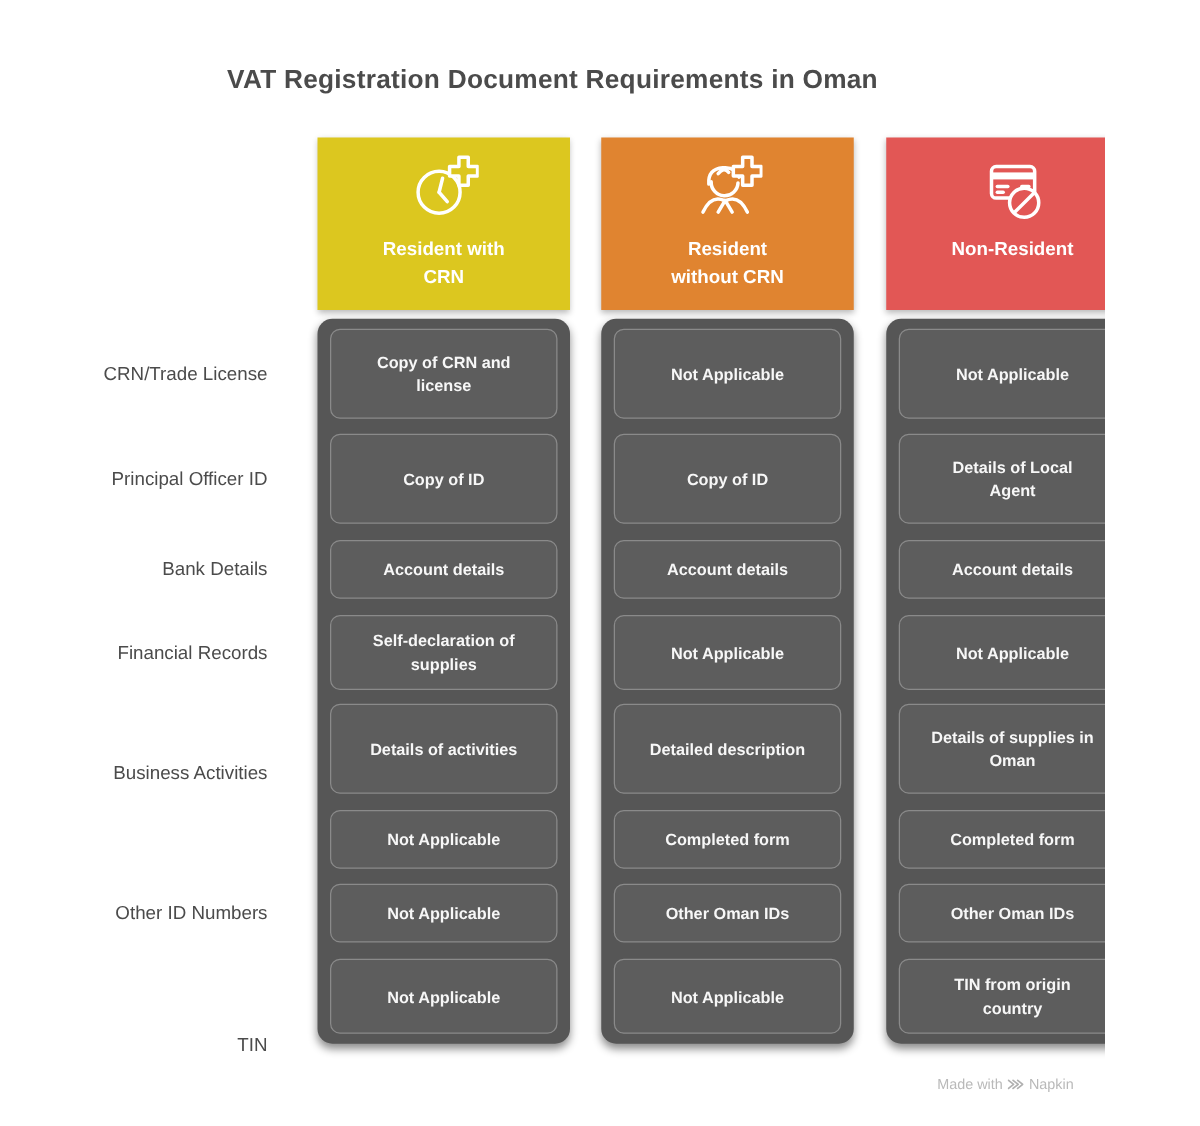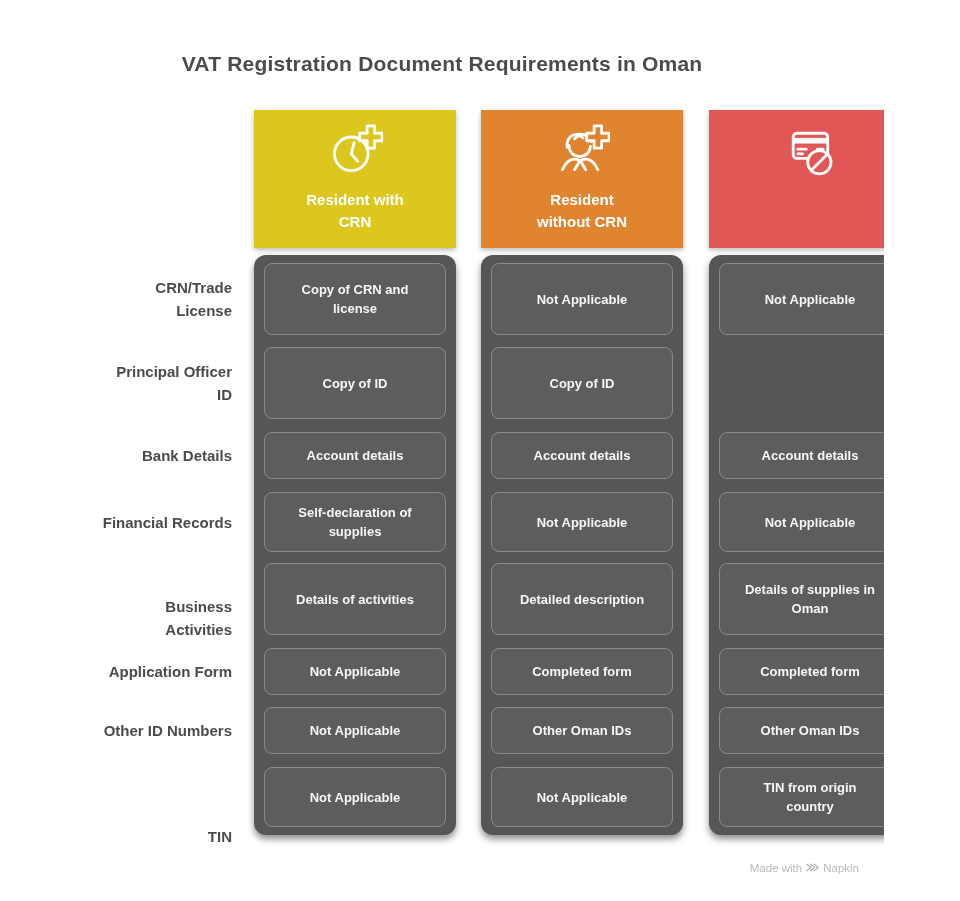--- a/index.html
+++ b/index.html
@@ -39,21 +39,21 @@
   }
   
   .cell.r0{top:8px;height:72px}   .cell.r1{top:92px;height:72px}
   .cell.r2{top:177px;height:47px} .cell.r3{top:237px;height:60px}
   .cell.r4{top:308px;height:72px} .cell.r5{top:393px;height:47px}
   .cell.r6{top:452px;height:47px} .cell.r7{top:512px;height:60px}
   
   .rlabel{
     position:absolute;left:81px;width:133px;
     display:flex;align-items:center;justify-content:flex-end;
-    text-align:right;font-size:15px;font-weight:700;color:#4b4b4b;line-height:23px;margin-left:18px;
+    text-align:right;font-size:15px;font-weight:400;color:#4b4b4b;line-height:23px;
   }
   .rlabel.l0{top:263px;height:72px} .rlabel.l1{top:347px;height:72px}
   .rlabel.l2{top:432px;height:47px} .rlabel.l3{top:492px;height:60px}
   .rlabel.l4{top:582px;height:72px} .rlabel.l5{top:648px;height:47px}
   .rlabel.l6{top:707px;height:47px} .rlabel.l7{top:806px;height:60px}
   
   .footer{
     position:absolute;right:25px;top:861px;display:flex;align-items:center;gap:4px;
     color:#b9b9b9;font-size:11.5px;font-weight:400;padding-left:33px;
   }
@@ -66,21 +66,20 @@
 
 <div class="canvas">
 
   <h1 class="title">VAT Registration Document Requirements in Oman</h1>
 
   <div class="rlabel l0">CRN/Trade License</div>
   <div class="rlabel l1">Principal Officer ID</div>
   <div class="rlabel l3">Financial Records</div>
   <div class="rlabel l2">Bank Details</div>
   <div class="rlabel l4">Business Activities</div>
-  <div class="rlabel l5">Application Form</div>
   <div class="rlabel l6">Other ID Numbers</div>
   <div class="rlabel l7">TIN</div>
 
   <div class="col c0" style="--hdr: #dcc71f;">
     <div class="hdr">
       <svg class="hicon" viewBox="0 0 60 60">
         <circle class="st" cx="26" cy="33" r="18"></circle>
         <path class="st" d="M26 33 L29 21"></path>
         <path class="st" d="M26 33 L33 41"></path>
         <path class="fillhdr" d="M43 3 h8 v8 h8 v8 h-8 v8 h-8 v-8 h-8 v-8 h8 Z"></path>
@@ -128,23 +127,25 @@
     <div class="hdr">
       <svg class="hicon" viewBox="0 0 60 60">
         <rect class="st" x="12" y="11" width="37" height="27" rx="4"></rect>
         <rect x="12" y="16" width="37" height="6" fill="#fff"></rect>
         <path class="st" d="M17 28 h9"></path>
         <path class="st" d="M38 28 h6"></path>
         <path class="st" d="M17 33 h5"></path>
         <circle class="fillhdr" cx="40" cy="42" r="12.5"></circle>
         <path class="st" d="M32 50 L48 34"></path>
       </svg>
+      <div class="hlabel">Non-Resident</div>
     </div>
     <div class="body">
       <div class="cell r0">Not Applicable</div>
+      <div class="cell r1">Details of Local Agent</div>
       <div class="cell r2">Account details</div>
       <div class="cell r3">Not Applicable</div>
       <div class="cell r4">Details of supplies in Oman</div>
       <div class="cell r5">Completed form</div>
       <div class="cell r6">Other Oman IDs</div>
       <div class="cell r7">TIN from origin country</div>
     </div>
   </div>
 
   <div class="footer">

